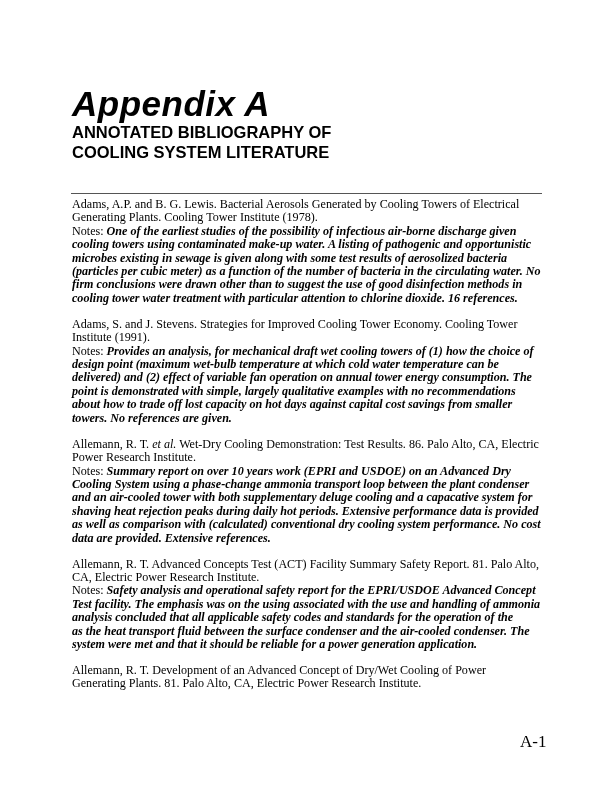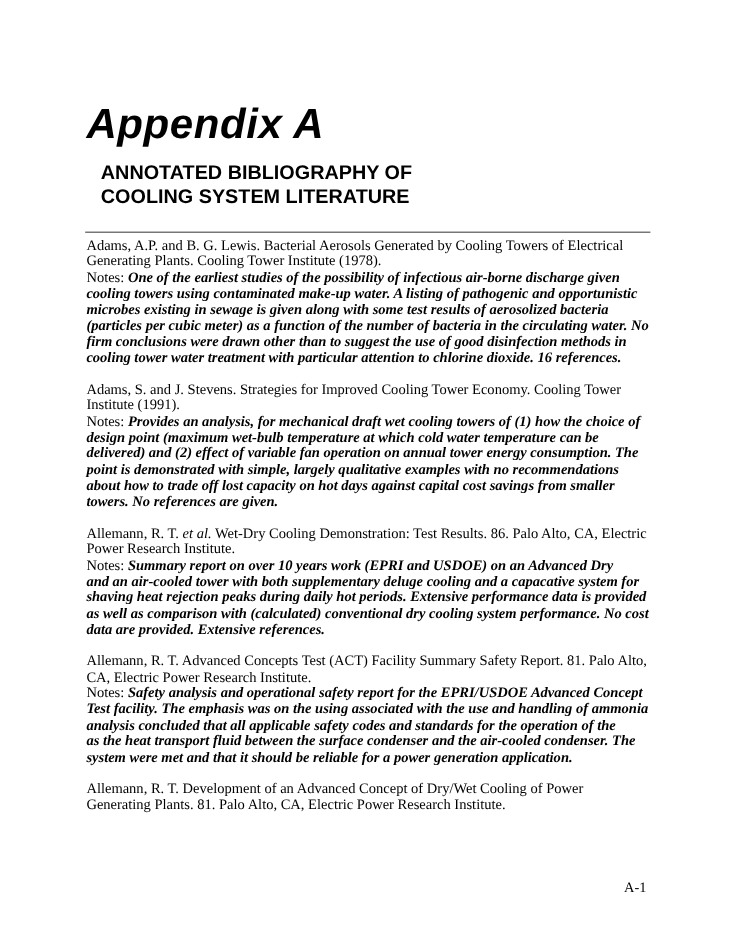--- a/index.html
+++ b/index.html
@@ -9,37 +9,37 @@
     position: absolute; left: 72px; top: 84px;
     font-family: "Liberation Sans", sans-serif;
     font-weight: bold; font-style: italic;
     font-size: 35px; line-height: 40px; letter-spacing: 0.5px;
     margin: 0;
   }
   .subtitle {
     position: absolute; left: 72px; top: 122px;
     font-family: "Liberation Sans", sans-serif;
     font-weight: bold; font-size: 16.5px; line-height: 20px;
-    margin: 12px;
+    margin: 0;
   }
   .rule {
     position: absolute; left: 71px; top: 193px; width: 471px; height: 0;
     border-top: 1px solid #555;
   }
   .entries {
     position: absolute; left: 72px; top: 198px; width: 480px;
     font-family: "Liberation Serif", serif; font-size: 12.1px; line-height: 13.4px;
   }
   .entry { margin: 0 0 12.6px 0; white-space: nowrap; }
   .cite, .notes-label { font-weight: normal; font-style: normal; }
   .notes-text { font-weight: bold; font-style: italic; }
   .line { display: block; }
   .page-number {
     position: absolute; left: 520px; top: 732px;
-    font-family: "Liberation Serif", serif; font-size: 12px;
+    font-family: "Liberation Serif", serif; font-size: 17px;
   }
 </style>
 </head>
 <body>
 
 <div class="page">
   <h1 class="appendix-title">Appendix A</h1>
   <div class="subtitle">
     <span class="line">ANNOTATED BIBLIOGRAPHY OF</span>
     <span class="line">COOLING SYSTEM LITERATURE</span>
@@ -67,20 +67,21 @@
       <span class="line notes-text">delivered) and (2) effect of variable fan operation on annual tower energy consumption. The</span>
       <span class="line notes-text">point is demonstrated with simple, largely qualitative examples with no recommendations</span>
       <span class="line notes-text">about how to trade off lost capacity on hot days against capital cost savings from smaller</span>
       <span class="line notes-text">towers. No references are given.</span>
     </div>
 
     <div class="entry">
       <span class="line cite"><span>Allemann, R. T. </span><i>et al.</i><span> Wet-Dry Cooling Demonstration: Test Results. 86. Palo Alto, CA, Electric</span></span>
       <span class="line cite">Power Research Institute.</span>
       <span class="line"><span class="notes-label">Notes: </span><span class="notes-text">Summary report on over 10 years work (EPRI and USDOE) on an Advanced Dry</span></span>
+      <span class="line notes-text">Cooling System using a phase-change ammonia transport loop between the plant condenser</span>
       <span class="line notes-text">and an air-cooled tower with both supplementary deluge cooling and a capacative system for</span>
       <span class="line notes-text">shaving heat rejection peaks during daily hot periods. Extensive performance data is provided</span>
       <span class="line notes-text">as well as comparison with (calculated) conventional dry cooling system performance. No cost</span>
       <span class="line notes-text">data are provided. Extensive references.</span>
     </div>
 
     <div class="entry">
       <span class="line cite">Allemann, R. T. Advanced Concepts Test (ACT) Facility Summary Safety Report. 81. Palo Alto,</span>
       <span class="line cite">CA, Electric Power Research Institute.</span>
       <span class="line"><span class="notes-label">Notes: </span><span class="notes-text">Safety analysis and operational safety report for the EPRI/USDOE Advanced Concept</span></span>

